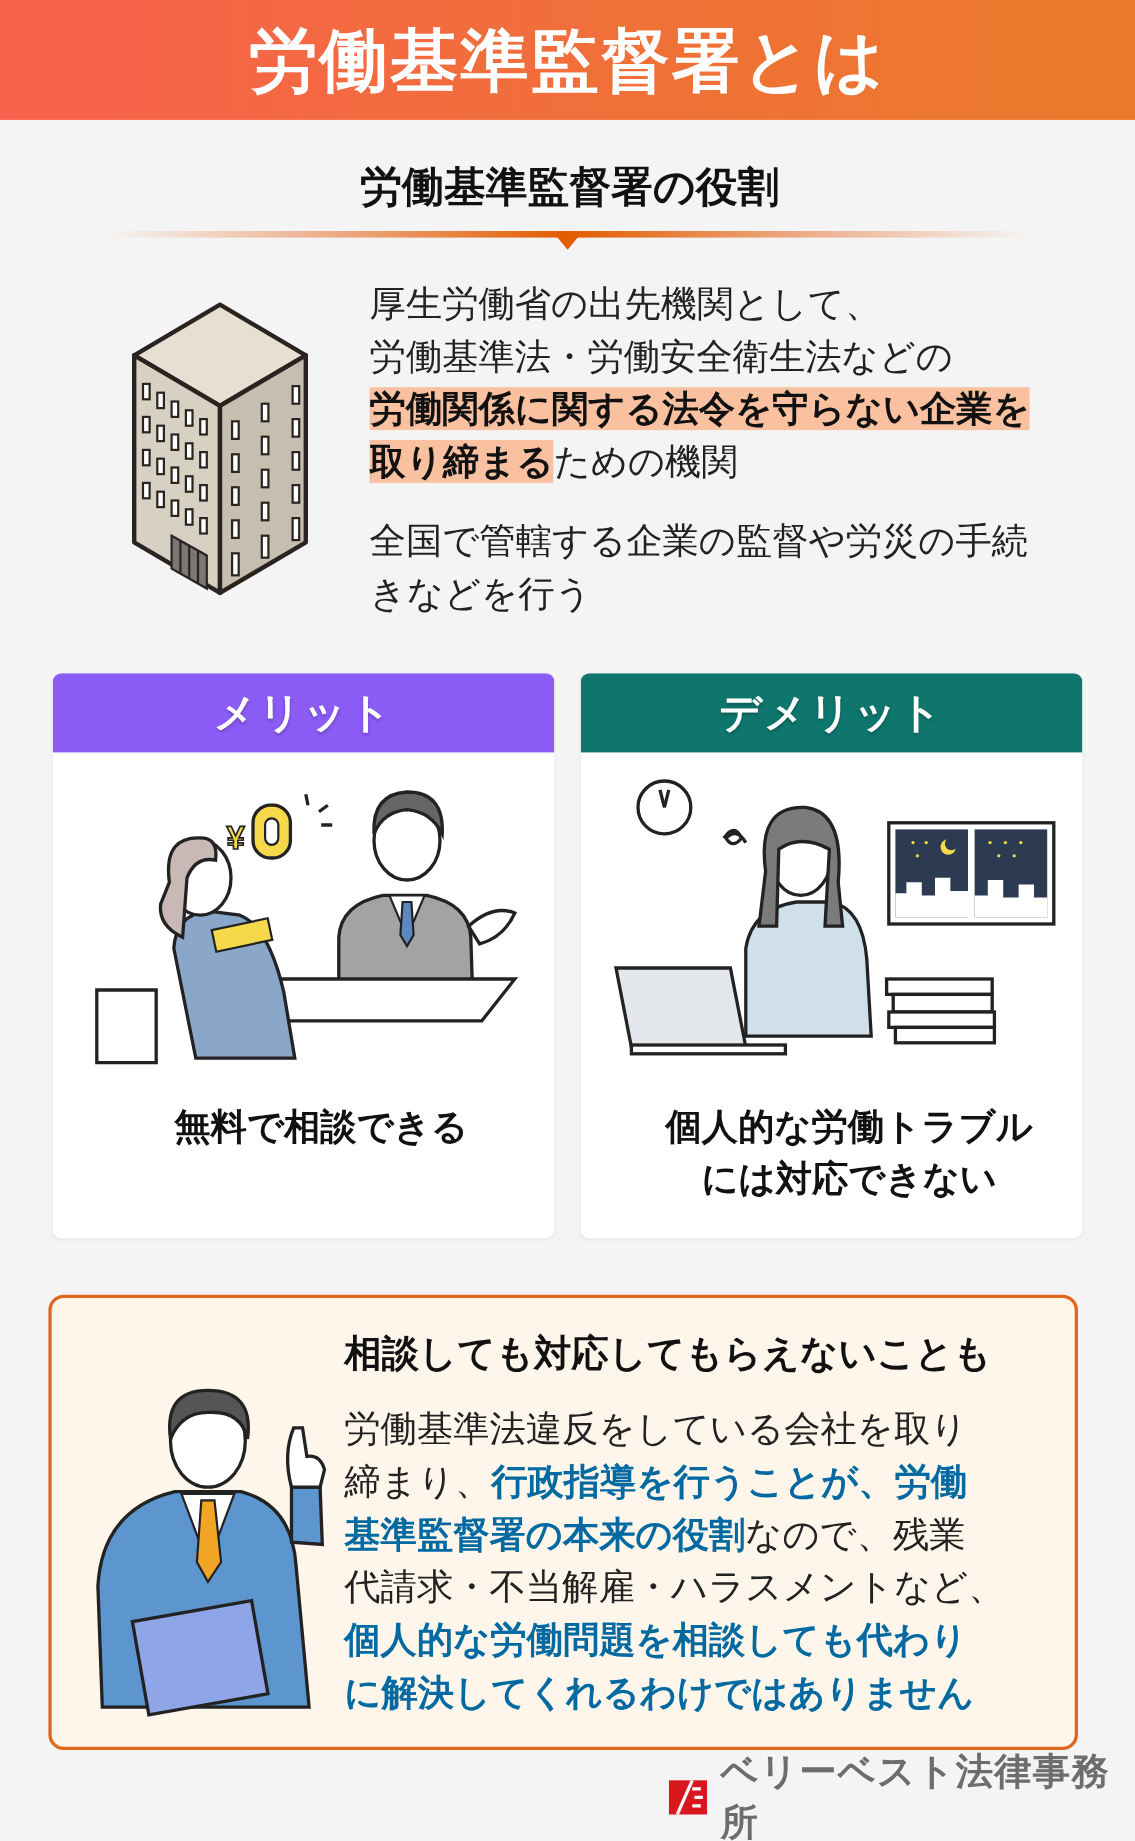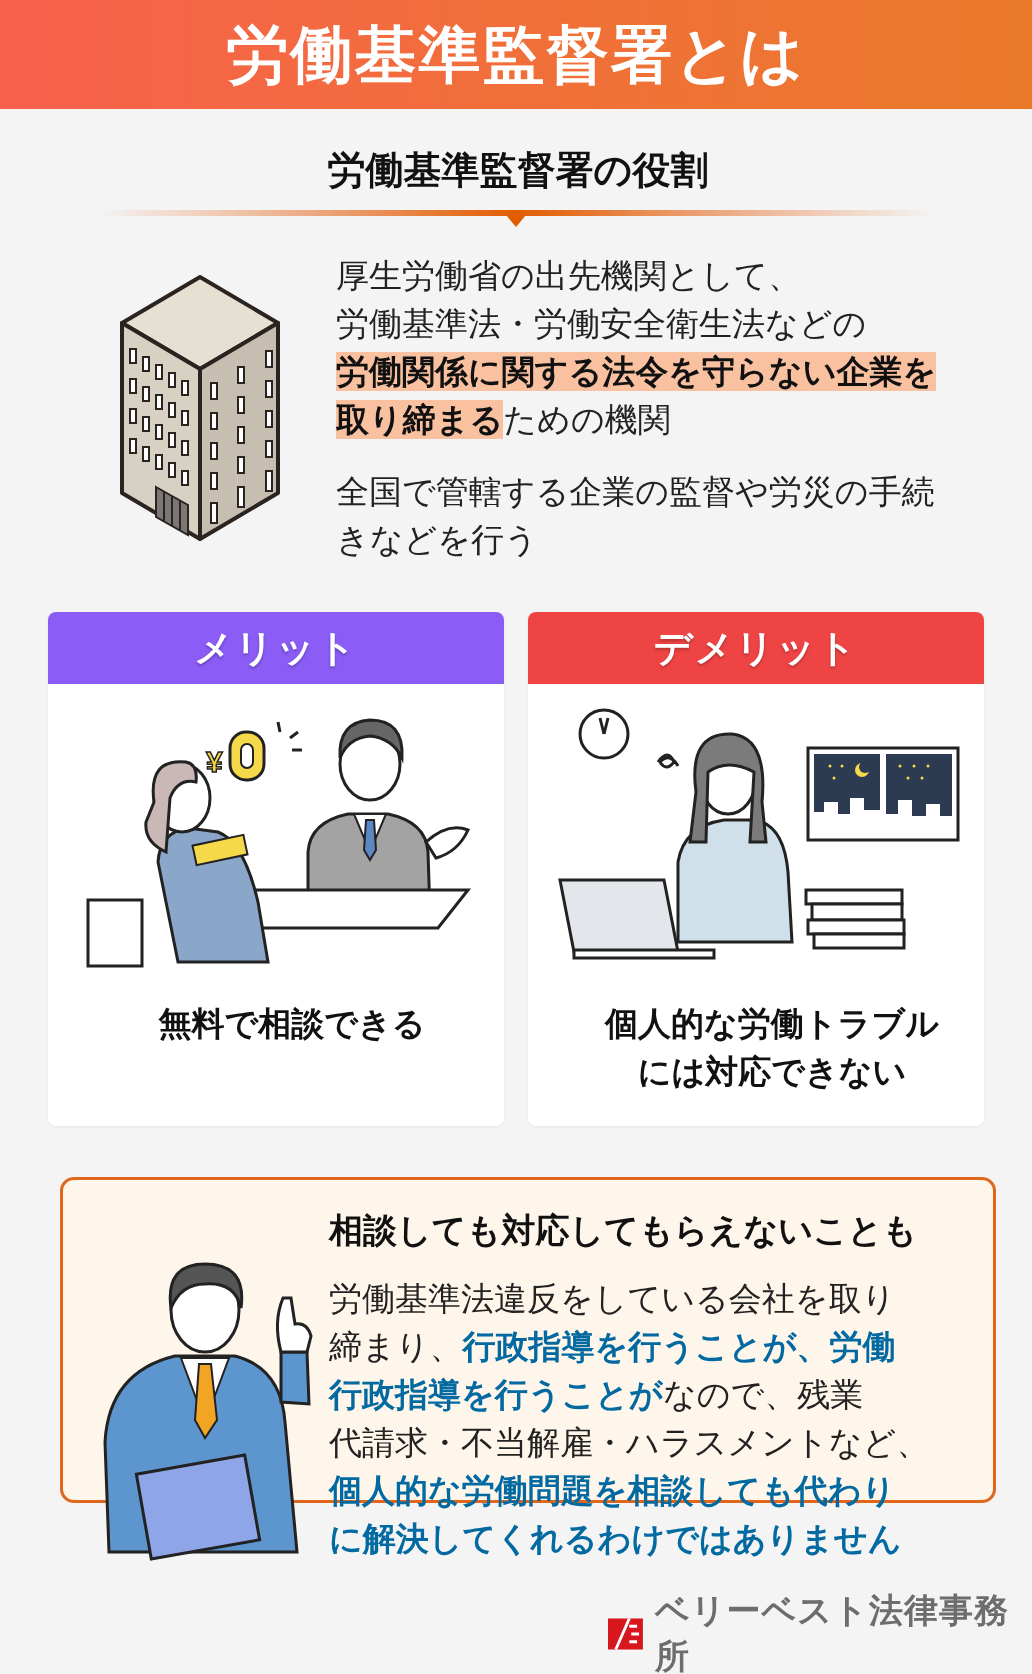--- a/index.html
+++ b/index.html
@@ -35,27 +35,27 @@
 
   .card {
     position: absolute; top: 612px; width: 456px; height: 514px; background: #fff;
     border-radius: 8px; overflow: hidden; box-shadow: 0 1px 3px rgba(0,0,0,0.06);
   }
   .card.merit { left: 48px; }
   .card.demerit { left: 528px; }
   .card-head { height: 72px; display: flex; align-items: center; justify-content: center;
     color: #fff; font-size: 38px; font-weight: bold; text-shadow: 0 2px 3px rgba(0,0,0,0.25); letter-spacing: 2px; }
   .merit .card-head { background: #8b5cf6; }
-  .demerit .card-head { background: #ef4444; }
+  .demerit .card-head { background: #0f766e; }
   .card-illus { position: absolute; left: 0; top: 90px; width: 456px; height: 270px; }
   .card-caption { position: absolute; left: 16px; top: 388px; width: 456px; text-align: center;
     font-size: 33px; font-weight: bold; line-height: 48px; color: #111; }
 
   .note {
-    position: absolute; left: 60px; top: 1177px; width: 936px; height: 326px;
+    position: absolute; left: 44px; top: 1177px; width: 936px; height: 414px;
     background: #fff6eb; border: 3px solid #e0661c; border-radius: 14px;
   }
   .note-title { position: absolute; left: 266px; top: 28px; font-size: 34px; font-weight: bold; color: #111; }
   .note-body { position: absolute; left: 266px; top: 95px; width: 640px; font-size: 33px; line-height: 48px; color: #222; }
   .note-body .em { color: #0369a1; font-weight: bold; }
   .note-illus { position: absolute; left: 22px; top: 72px; width: 240px; height: 310px; }
 
   .footer-logo { position: absolute; left: 566px; top: 1614px; height: 40px; display: flex; align-items: center; gap: 12px; margin-left: 42px; }
   .logo-mark { width: 36px; height: 36px; }
   .logo-text { font-size: 34px; font-weight: bold; color: #6d6d6d; letter-spacing: 1px; }
@@ -213,21 +213,21 @@
     <path d="M96 106 L120 170 L144 106 Z" fill="#fff" stroke="#222" stroke-width="2"></path>
     <path d="M114 112 L126 112 L132 168 L120 186 L110 168 Z" fill="#f2a524" stroke="#222" stroke-width="2"></path>
     <ellipse cx="120" cy="58" rx="34" ry="42" fill="#fff" stroke="#222" stroke-width="3"></ellipse>
     <path d="M86 56 Q80 12 120 12 Q162 12 156 56 Q150 30 120 32 Q96 32 86 56 Z" fill="#555" stroke="#222" stroke-width="3"></path>
     <rect x="58" y="212" width="110" height="86" fill="#8ea6e8" stroke="#222" stroke-width="3" transform="rotate(-10 113 255)"></rect>
   </svg>
   <div class="note-title">相談しても対応してもらえないことも</div>
   <div class="note-body">
     <div>労働基準法違反をしている会社を取り</div>
     <div><span>締まり、</span><span class="em">行政指導を行うことが、労働</span></div>
-    <div><span class="em">行政指導を行うことが</span><span>なので、残業</span></div>
+    <div><span class="em">基準監督署の本来の役割</span><span>なので、残業</span></div>
     <div>代請求・不当解雇・ハラスメントなど、</div>
     <div class="em">個人的な労働問題を相談しても代わり</div>
     <div class="em">に解決してくれるわけではありません</div>
   </div>
 </div>
 
 <div class="footer-logo">
   <svg class="logo-mark" viewBox="0 0 36 36">
     <rect x="0" y="2" width="36" height="32" fill="#d7161e"></rect>
     <line x1="8" y1="34" x2="22" y2="2" stroke="#fff" stroke-width="3"></line>

